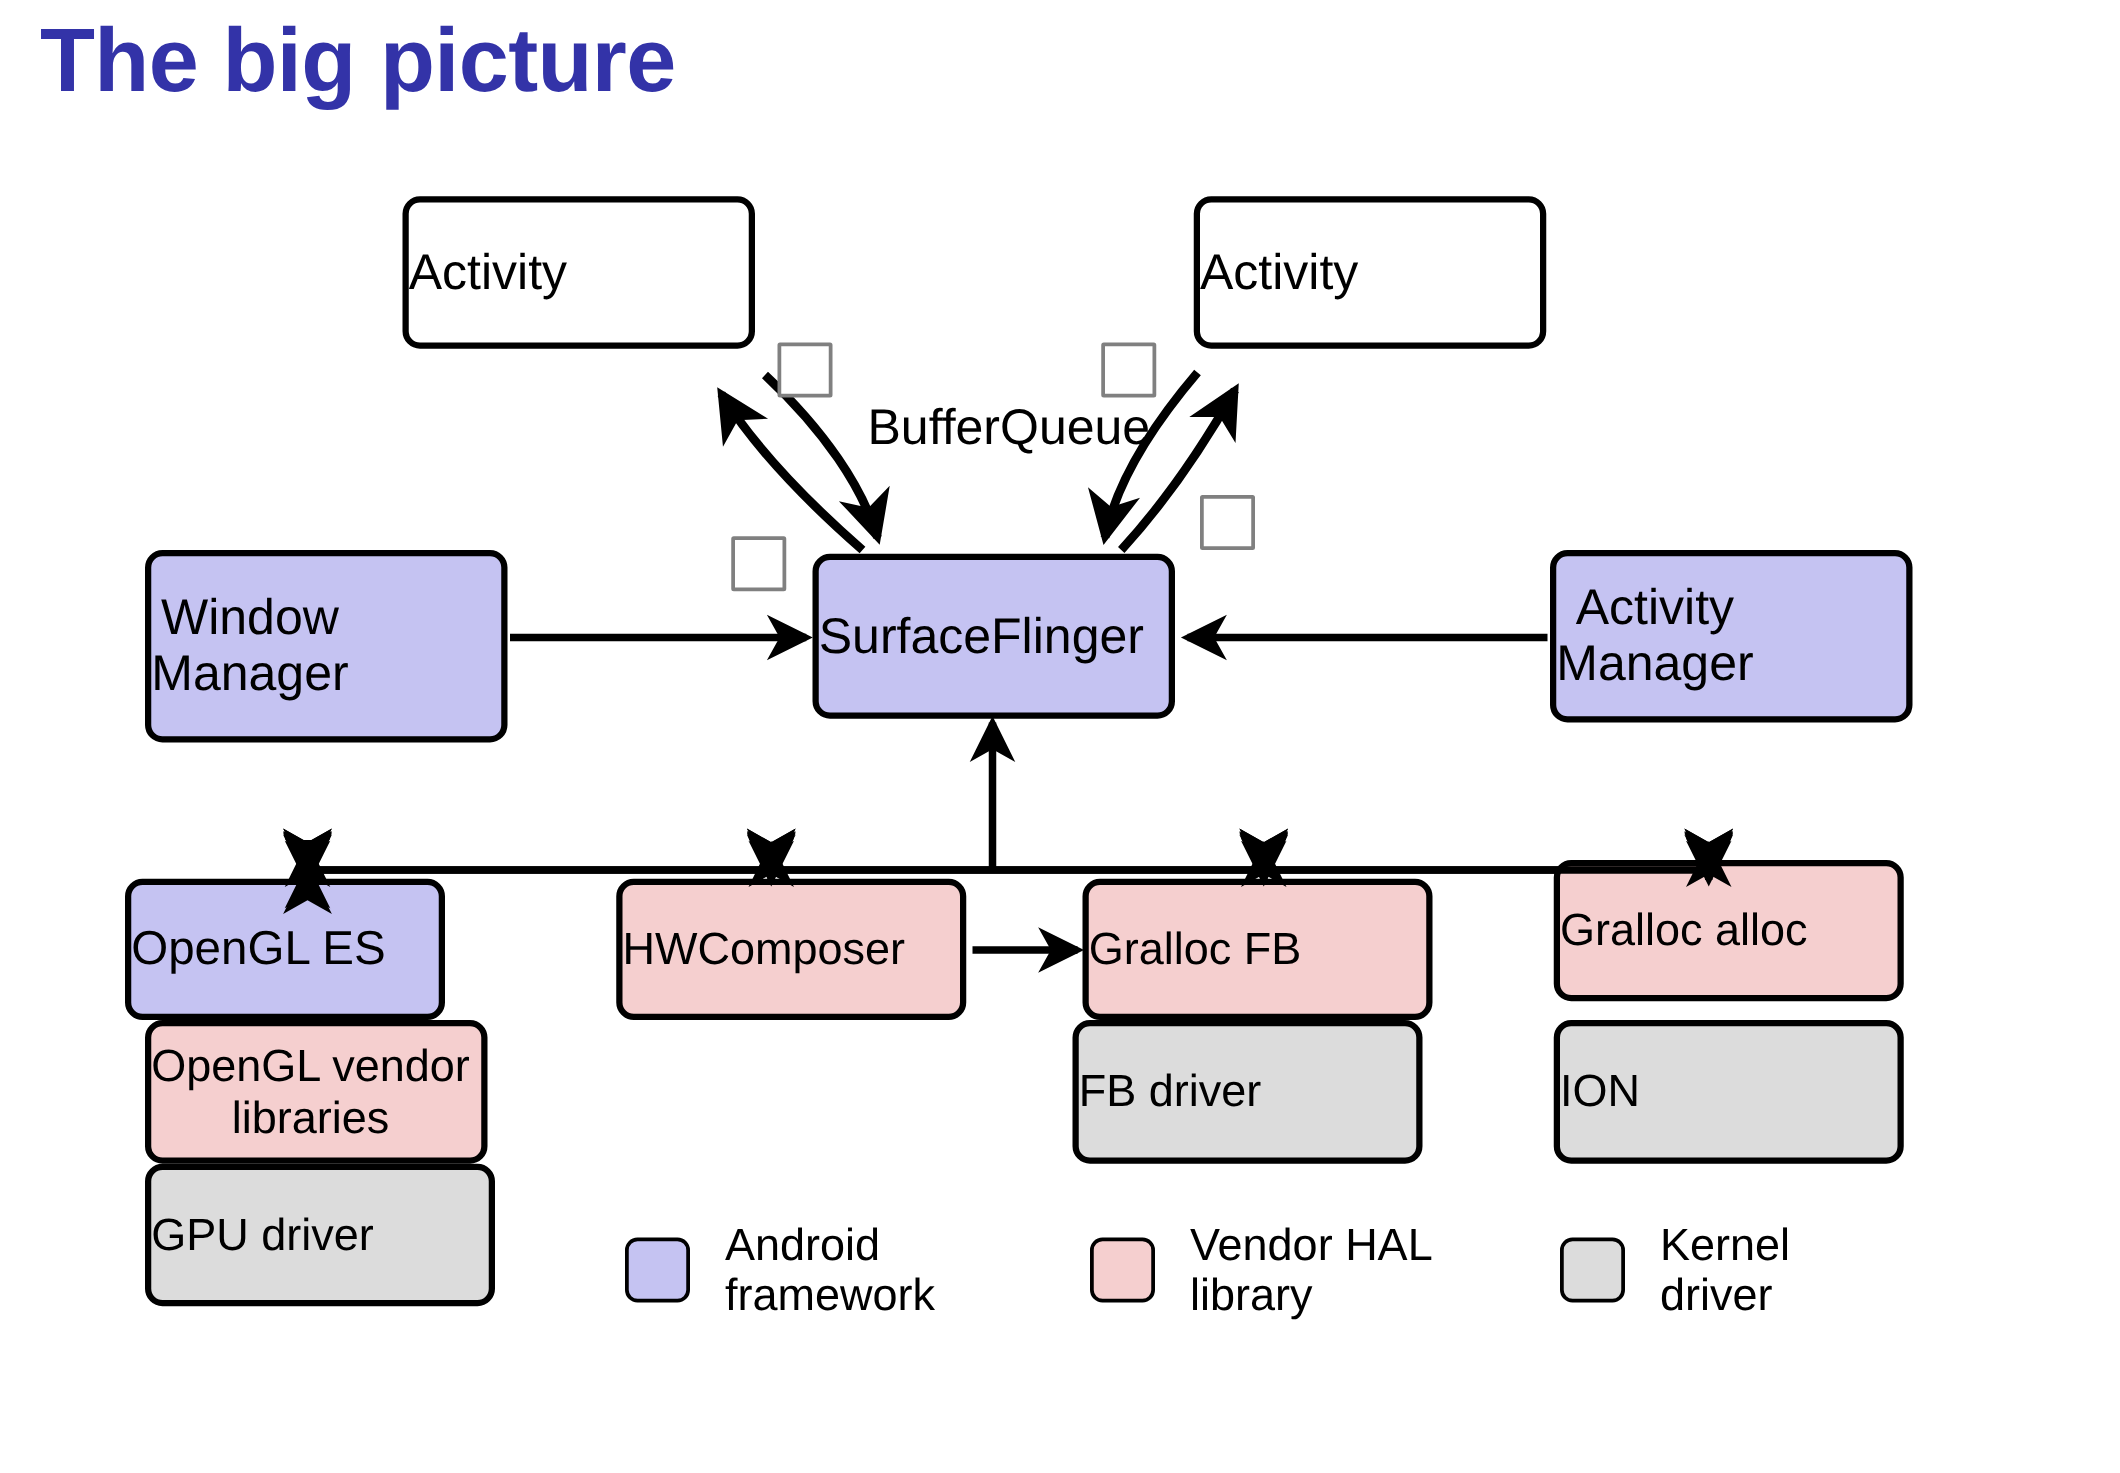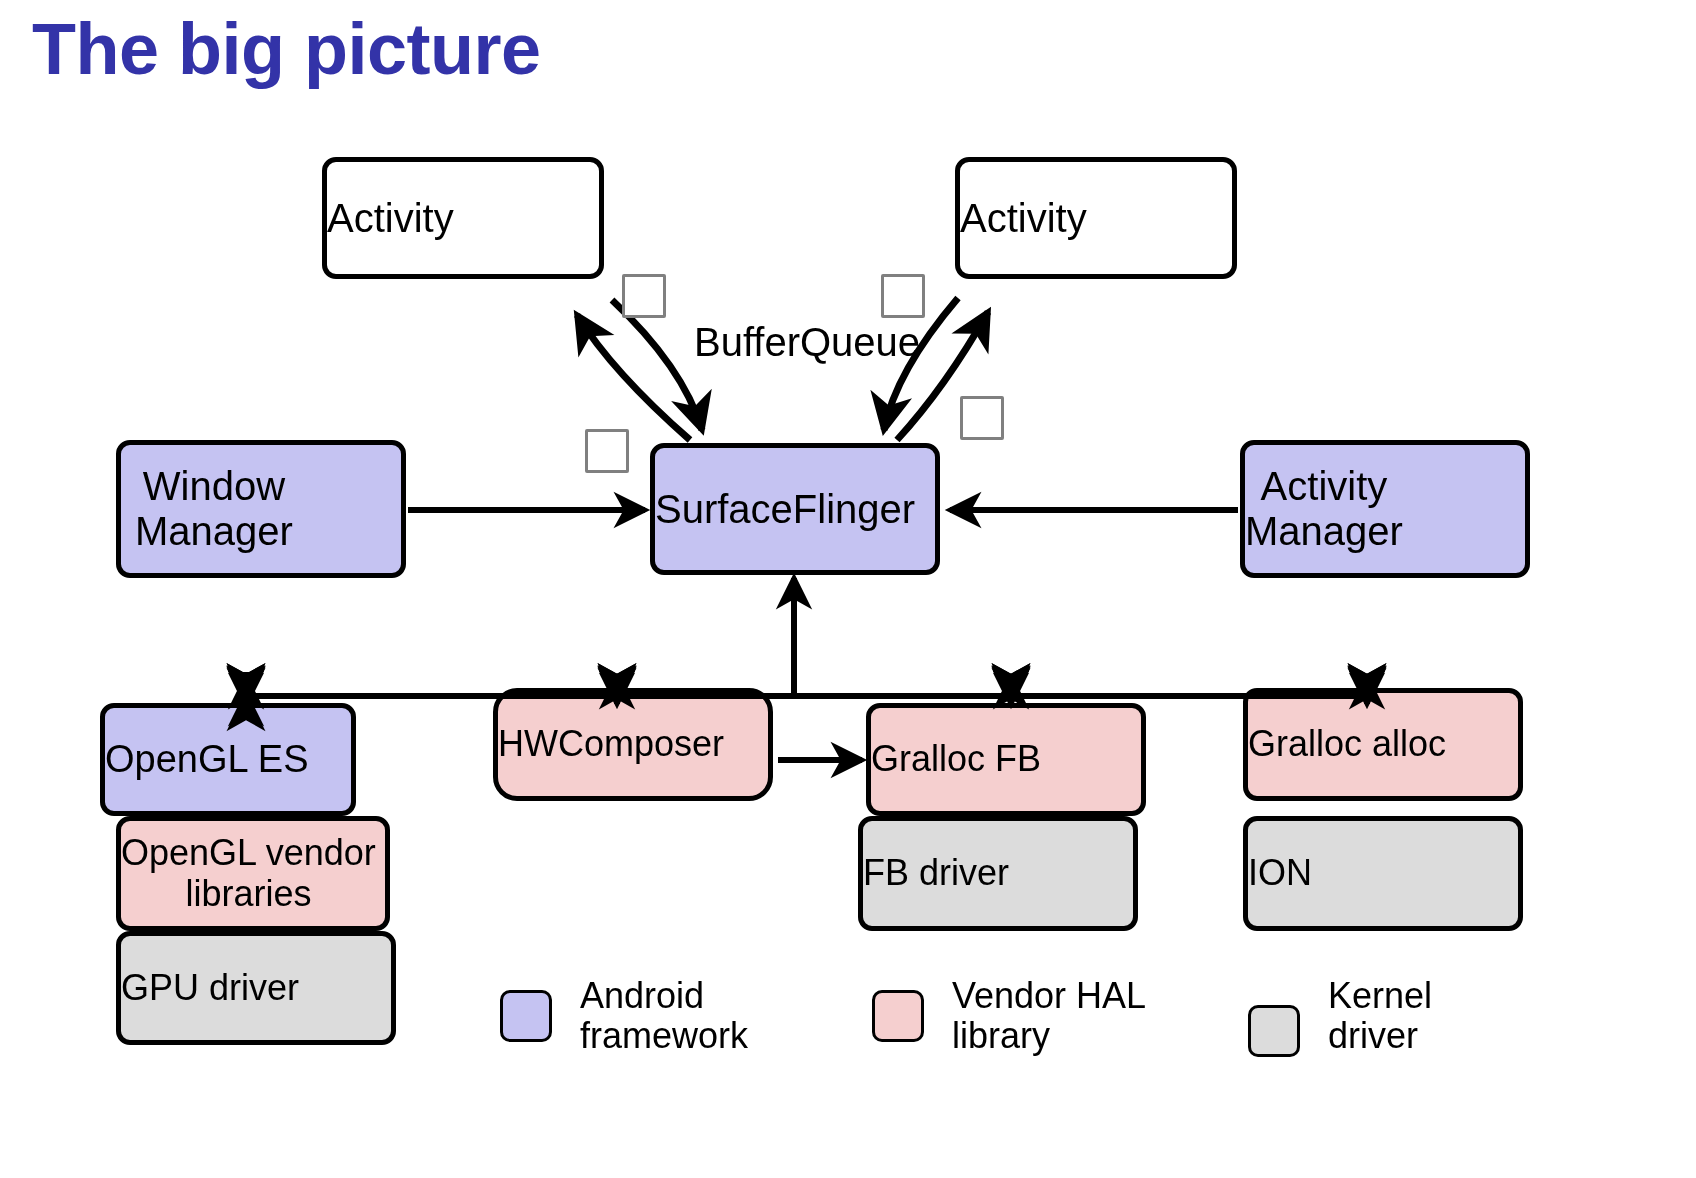--- a/index.html
+++ b/index.html
@@ -564,42 +564,42 @@
 
   <div class="bufsq" style="left:622px; top:274px;"></div>
   <div class="bufsq" style="left:881px; top:274px;"></div>
   <div class="bufsq" style="left:585px; top:429px;"></div>
   <div class="bufsq" style="left:960px; top:396px;"></div>
 
   <div class="node fw big" style="left:650px; top:443px; width:290px; height:132px;">
     <span>SurfaceFlinger</span>
   </div>
 
-  <div class="node fw big" style="left:116px; top:440px; width:290px; height:138px; white-space:pre-line;padding-left:14px;">
+  <div class="node fw big" style="left:116px; top:440px; width:290px; height:154px; white-space:pre-line;">
     <span>Window
 Manager</span>
   </div>
 
   <div class="node fw big" style="left:1240px; top:440px; width:290px; height:138px; white-space:pre-line;">
     <span>Activity
 Manager</span>
   </div>
 
   <div class="node fw" style="left:100px; top:703px; width:256px; height:113px; font-size:38px;">
     <span>OpenGL ES</span>
   </div>
   <div class="node hal" style="left:116px; top:816px; width:274px; height:115px; white-space:pre-line;">
     <span>OpenGL vendor
 libraries</span>
   </div>
   <div class="node krn" style="left:116px; top:931px; width:280px; height:114px;">
     <span>GPU driver</span>
   </div>
 
-  <div class="node hal" style="left:493px; top:688px; width:280px; height:113px;border-radius:24px;">
+  <div class="node hal" style="left:493px; top:703px; width:280px; height:113px;">
     <span>HWComposer</span>
   </div>
 
   <div class="node hal" style="left:866px; top:703px; width:280px; height:113px;">
     <span>Gralloc FB</span>
   </div>
   <div class="node krn" style="left:858px; top:816px; width:280px; height:115px;">
     <span>FB driver</span>
   </div>
 
@@ -615,21 +615,21 @@
     <div class="legend-text">Android
 framework</div>
   </div>
 
   <div class="legend-item" style="left:872px; top:976px;">
     <div class="legend-swatch" style="background:#f5cfcf;"></div>
     <div class="legend-text">Vendor HAL
 library</div>
   </div>
 
-  <div class="legend-item" style="left:1248px; top:976px;align-items:flex-end;">
+  <div class="legend-item" style="left:1248px; top:976px;">
     <div class="legend-swatch" style="background:#dcdcdc;"></div>
     <div class="legend-text">Kernel
 driver</div>
   </div>
 
 </div>
 
 <svg style="position:absolute;left:0;top:0;width:1696px;height:1178px;pointer-events:none;z-index:0;" viewBox="0 0 1696 1178" width="1696" height="1178">
   <defs>
     <marker id="feedArrow" viewBox="0 0 12 12" refX="9.6" refY="6" markerWidth="7.5" markerHeight="7.5" orient="auto">

